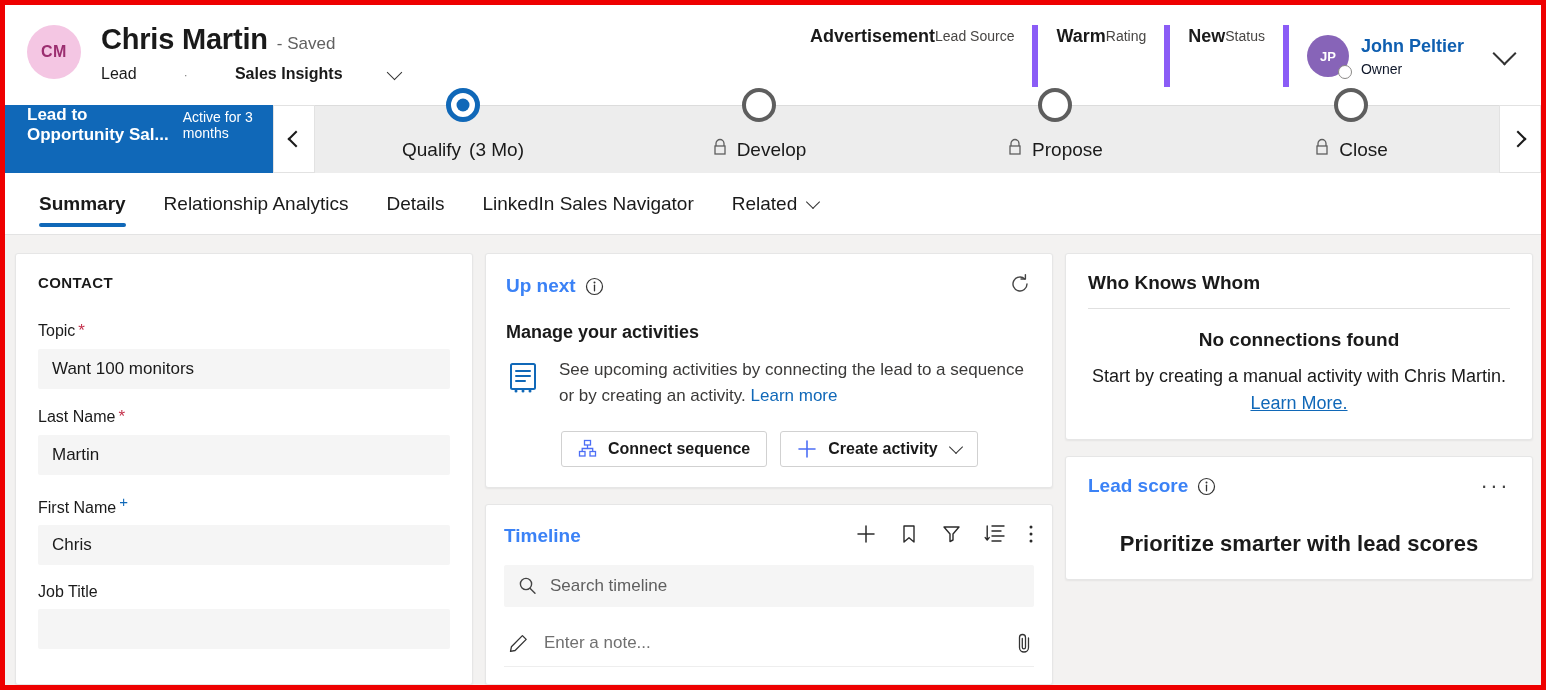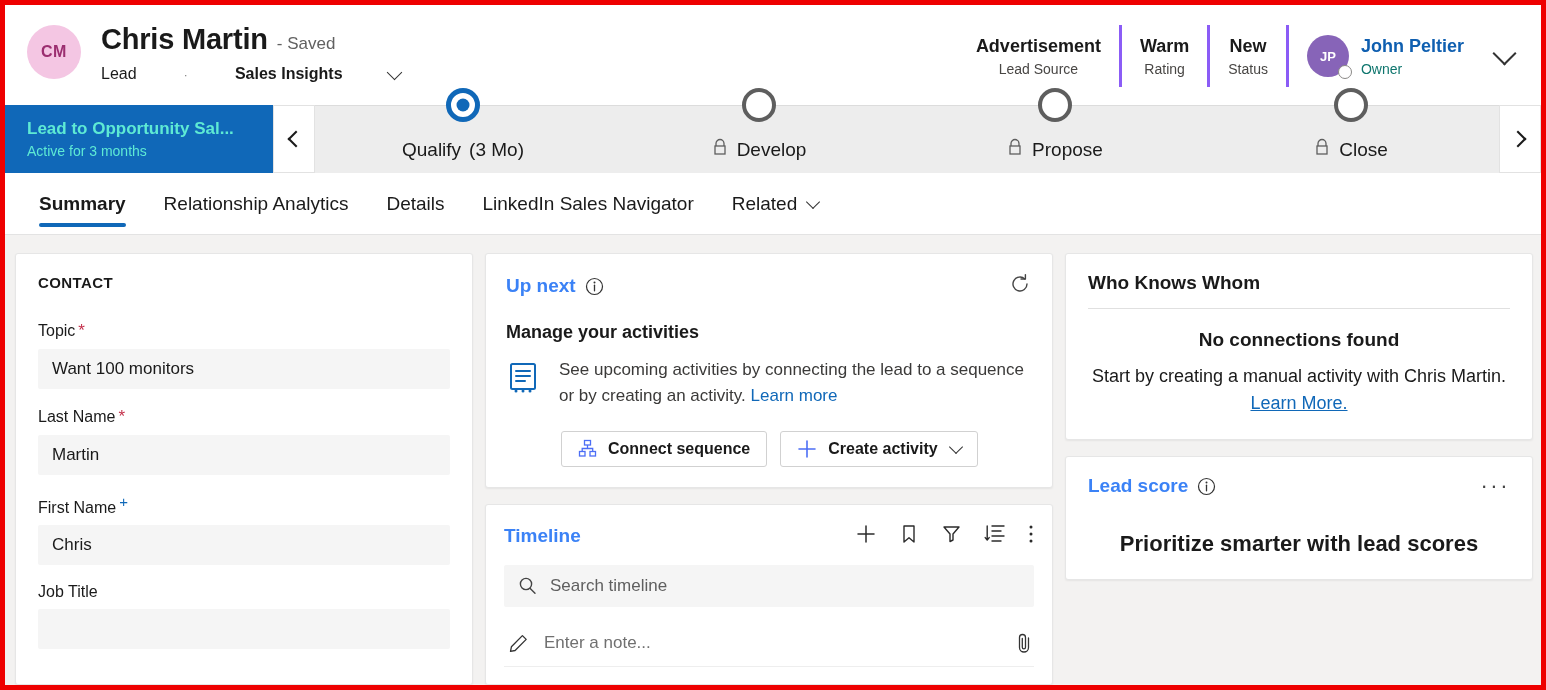--- a/index.html
+++ b/index.html
@@ -42,52 +42,52 @@
     display: inline-block; width: 11px; height: 11px;
     border-right: 1.6px solid #333; border-bottom: 1.6px solid #333;
     transform: rotate(45deg); margin-left: 9px; margin-bottom: 4px;
   }
 
   .header-right {
     position: absolute; right: 18px; top: 20px;
     display: flex; align-items: stretch; height: 62px;
   }
   .stat {
-    display: flex; flex-direction: column; justify-content: center;
-    padding: 0 18px; border-right: 3px solid #8b5cf6; text-align: center;
+    display: flex; flex-direction: row; justify-content: center;
+    padding: 0 18px; border-right: 6px solid #8b5cf6; text-align: left;
   }
   .stat:last-of-type { border-right: 1px solid #d6d6d6; }
   .stat-value { font-size: 18px; font-weight: 700; color: #1a1a1a; line-height: 1.25; }
   .stat-label { font-size: 14px; color: #484644; margin-top: 3px; }
   .owner-block { display: flex; align-items: center; padding: 0 6px 0 18px; }
   .avatar-owner {
     position: relative; width: 42px; height: 42px; border-radius: 50%;
     background: #8764b8; color: #fff;
     display: flex; align-items: center; justify-content: center;
     font-size: 13px; font-weight: 600;
   }
   .presence {
     position: absolute; right: -3px; bottom: -2px;
     width: 14px; height: 14px; border-radius: 50%;
     background: #fff; border: 1.5px solid #8a8886;
   }
   .owner-text { margin-left: 12px; }
   .owner-name { font-size: 18px; font-weight: 700; color: #0f5fb0; line-height: 1.25; }
-  .owner-role { font-size: 14px; color: #0f766e; margin-top: 3px; }
+  .owner-role { font-size: 14px; color: #0f172a; margin-top: 3px; }
   .chev-big {
     width: 17px; height: 17px;
     border-right: 2px solid #333; border-bottom: 2px solid #333;
     transform: rotate(45deg); margin: 0 10px 6px 26px; align-self: center;
   }
 
   
   .bpf { position: relative; display: flex; height: 68px; background: #ededed; }
   .bpf-label {
-    width: 268px; background: #1068b8; color: #5eead4;
-    display: flex; flex-direction: column; justify-content: center;
+    width: 268px; background: #1068b8; color: #ffffff;
+    display: flex; justify-content: center;
     padding-left: 22px; flex: 0 0 auto;
   }
   .bpf-title { font-size: 17px; font-weight: 700; line-height: 1.2; }
   .bpf-sub { font-size: 14px; margin-top: 4px; font-weight: 400; }
   .bpf-arrow {
     width: 42px; background: #fff; border: 1px solid #e2e2e2;
     display: flex; align-items: center; justify-content: center; flex: 0 0 auto;
   }
   .bpf-arrow .ch {
     width: 12px; height: 12px; border-right: 2px solid #1a1a1a; border-bottom: 2px solid #1a1a1a;

